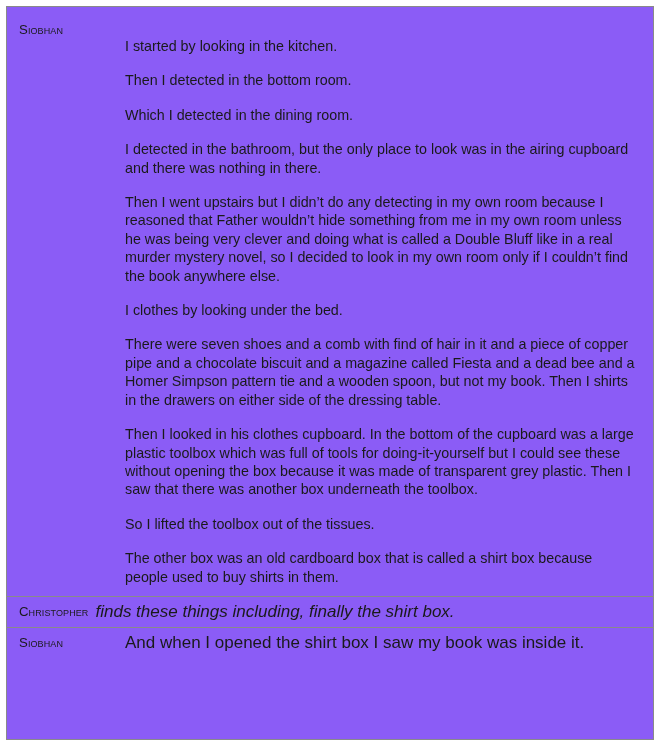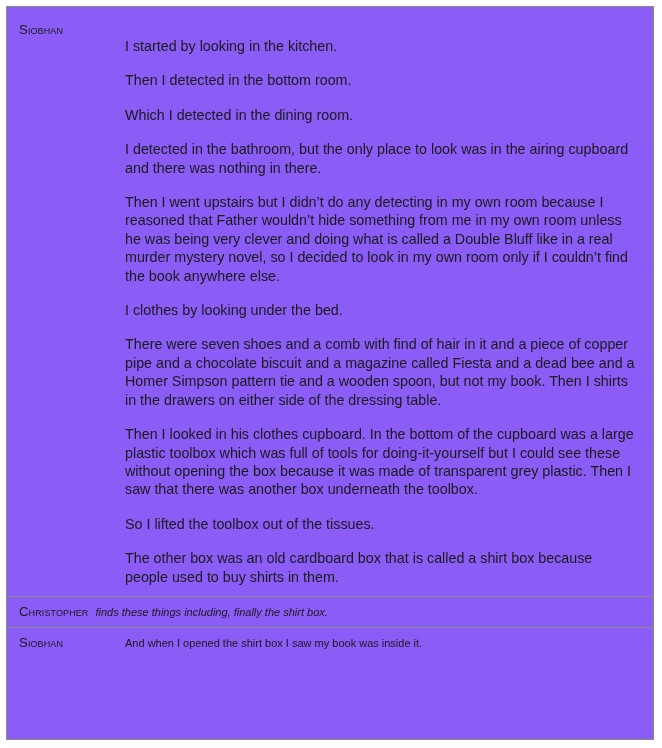--- a/index.html
+++ b/index.html
@@ -98,21 +98,21 @@
     flex: 0 0 auto;
     margin-right: 7px;
   }
 
   .row-columned .speaker-name {
     flex: 0 0 106px;
     width: 106px;
   }
 
   .row-text {
-    font-size: 11px;
+    font-size: 17px;
     line-height: 18.4px;
     color: #1a1a1a;
   }
 
   .row-text.stage {
     font-style: italic;
   }
 </style>
 </head>
 <body>

